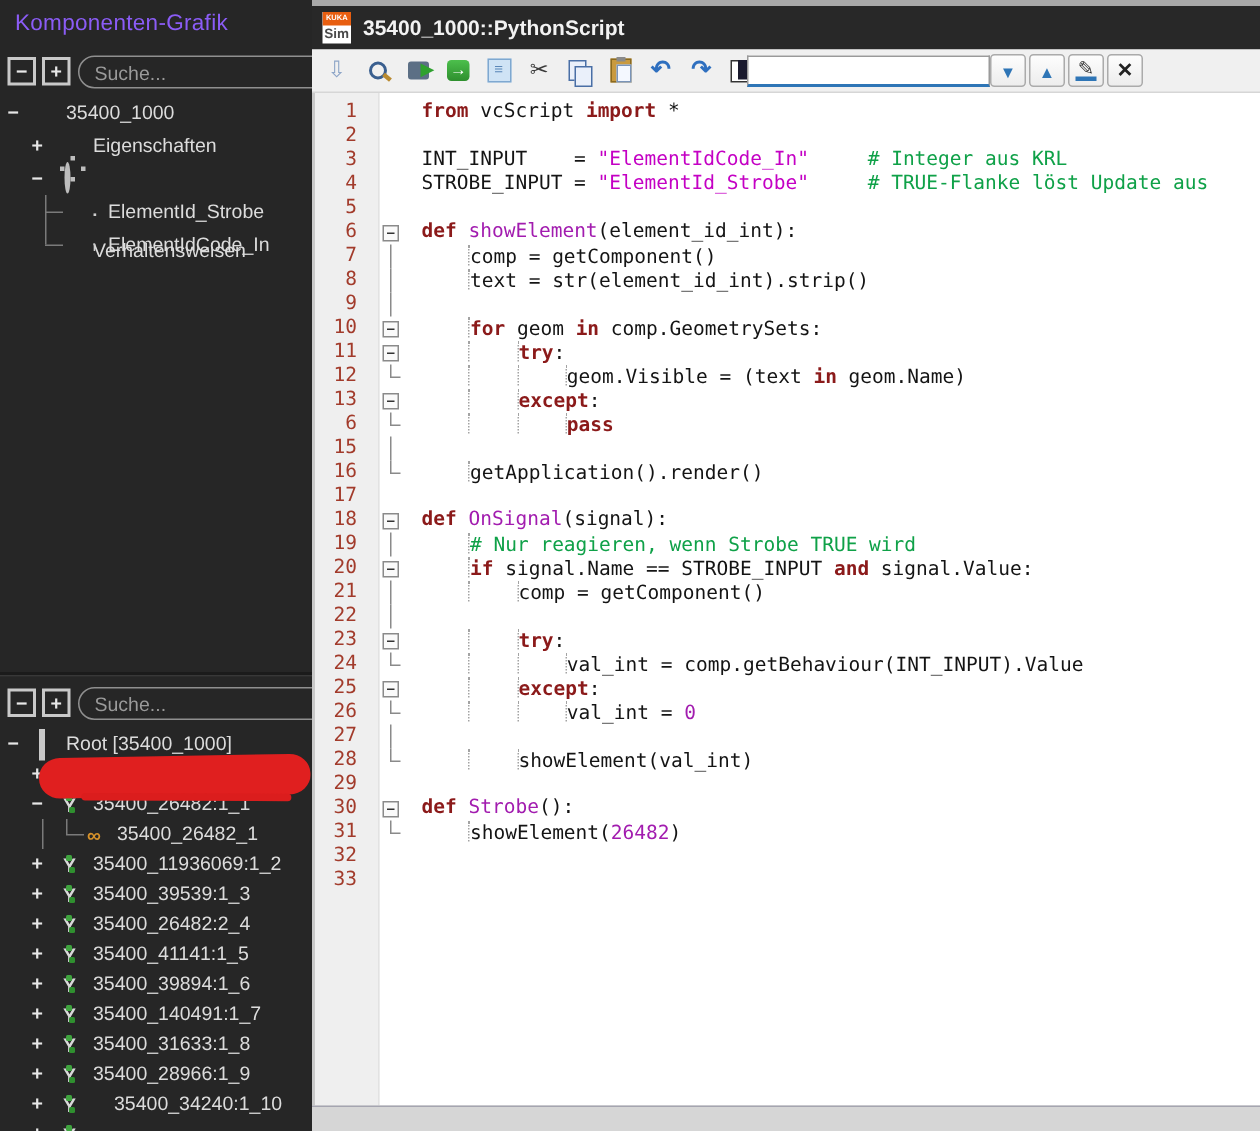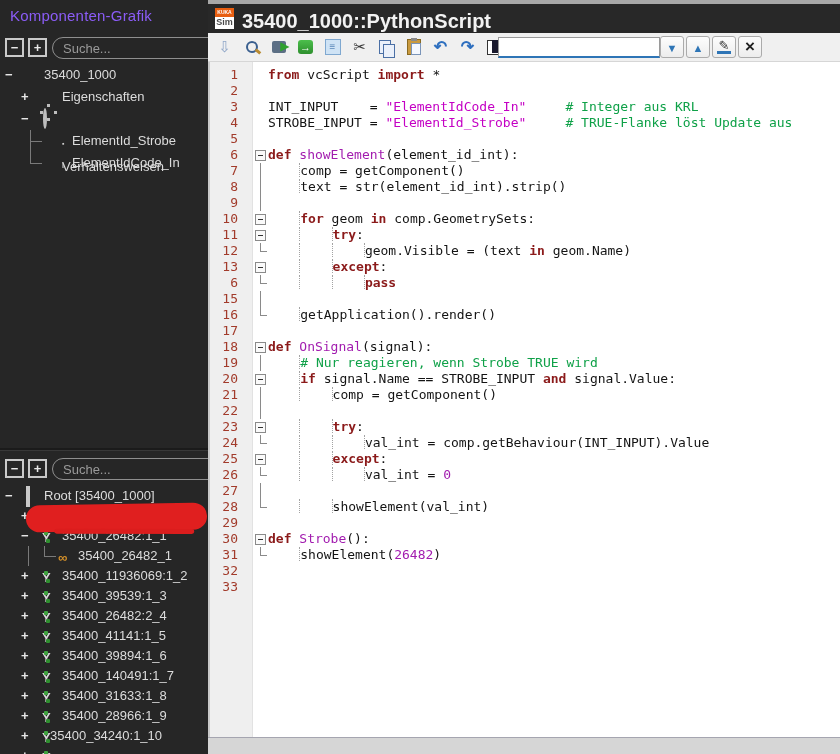--- a/index.html
+++ b/index.html
@@ -61,21 +61,21 @@
   .redaction::after{content:"";position:absolute;left:28px;top:25px;width:140px;height:5px;background:#DB1D1D;
      border-radius:3px;transform:rotate(1.2deg);}
 
   
   .editor{position:absolute;left:208px;top:0;width:632px;height:754px;background:#fff;}
   .topstrip{position:absolute;left:0;top:0;width:632px;height:4px;background:#A8A8A8;}
   .titlebar{position:absolute;left:0;top:4px;width:632px;height:29px;background:#282828;}
   .simicon{position:absolute;left:7px;top:4px;width:19px;height:21px;background:#fff;overflow:hidden;}
   .simtop{display:block;height:9px;background:#E85E10;color:#fff;font-style:normal;font-size:5px;line-height:9px;text-align:center;font-weight:bold;}
   .simbot{display:block;height:12px;color:#4A4A4A;font-style:normal;font-size:9px;line-height:11px;text-align:center;font-weight:bold;}
-  .etitle{position:absolute;left:34px;top:6px;font-size:20px;font-weight:bold;color:#F2F2F2;}
+  .etitle{position:absolute;left:34px;top:6px;font-size:14px;font-weight:bold;color:#F2F2F2;}
   .toolbar{position:absolute;left:0;top:33px;width:632px;height:29px;background:#F0F0F0;border-bottom:1px solid #D6D6D6;box-sizing:border-box;}
   .tbicons{position:absolute;left:4px;top:2px;display:flex;gap:2px;}
   .tbbtn{width:25px;height:24px;border:none;background:transparent;display:flex;align-items:center;justify-content:center;cursor:pointer;padding:0;position:relative;}
   .findbox{position:absolute;left:290px;top:4px;width:152px;height:18px;border:1px solid #9A9A9A;border-bottom:2px solid #2E75B6;
      background:#fff;outline:none;font-size:12px;padding:0 4px;}
   .tbfind{position:absolute;left:452px;top:3px;display:flex;gap:2px;}
   .fbtn{width:24px;height:22px;border:1px solid #ABABAB;border-radius:3px;background:linear-gradient(#FDFDFD,#EDEDED);
      display:flex;align-items:center;justify-content:center;cursor:pointer;padding:0;position:relative;}
 
   
@@ -109,21 +109,21 @@
   .codelines{position:absolute;left:0;top:5px;width:630px;}
   .cl{display:flex;height:16px;font-family:"DejaVu Sans Mono","Liberation Mono",monospace;font-size:13px;line-height:16px;}
   .num{flex:0 0 28px;text-align:right;color:#A23B2B;}
   .gutpad{flex:0 0 16px;}
   .fm{flex:0 0 14px;position:relative;}
   .fm .box{position:absolute;left:1px;top:3px;width:9px;height:9px;border:1px solid #8A8A8A;background:#FAFAFA;box-sizing:content-box;}
   .fm .box::after{content:"";position:absolute;left:2px;top:4px;width:5px;height:1px;background:#333;}
   .fm .vln{position:absolute;left:6px;top:0;width:1px;height:16px;background:#8A8A8A;}
   .fm .endv{position:absolute;left:6px;top:0;width:1px;height:9px;background:#8A8A8A;}
   .fm .endh{position:absolute;left:6px;top:8px;width:7px;height:1px;background:#8A8A8A;}
-  .ct{white-space:pre;}
+  .ct{white-space:pre;margin-left:13px;}
   .it{display:inline-block;width:4ch;height:14px;border-right:1px dotted #A3A3A3;vertical-align:-2px;}
   .tk{color:#141414;}
   .tk.k{color:#8B1A1A;font-weight:bold;}
   .tk.s{color:#C400C4;}
   .tk.c{color:#0FA148;}
   .tk.n,.tk.f{color:#a21caf;}
   .hscroll{position:absolute;left:0;top:737px;width:632px;height:17px;background:#D6D6D6;border-top:1px solid #A5A5B0;box-sizing:border-box;}
 </style>
 </head>
 <body>
@@ -222,21 +222,21 @@
           <span class="tlabel" style="left: 62px;">35400_31633:1_8</span>
         </div>
         <div class="trow2" style="height: 20px;">
           <span class="texp" style="left: 21px;">+</span>
           <span class="ticon" style="left: 42px;"><span class="i-joint">Y</span></span>
           <span class="tlabel" style="left: 62px;">35400_28966:1_9</span>
         </div>
         <div class="trow2" style="height: 20px;">
           <span class="texp" style="left: 21px;">+</span>
           <span class="ticon" style="left: 42px;"><span class="i-joint">Y</span></span>
-          <span class="tlabel" style="left: 50px; text-align: right;">35400_34240:1_10</span>
+          <span class="tlabel" style="left: 76px; text-align: right;">35400_34240:1_10</span>
         </div>
         <div class="trow2" style="height: 20px;">
           <span class="texp" style="left: 21px;">+</span>
           <span class="ticon" style="left: 42px;"><span class="i-joint">Y</span></span>
           <span class="tlabel" style="left: 62px;"></span>
         </div>
       </div>
 
     <div class="redaction"></div>
   </aside>

